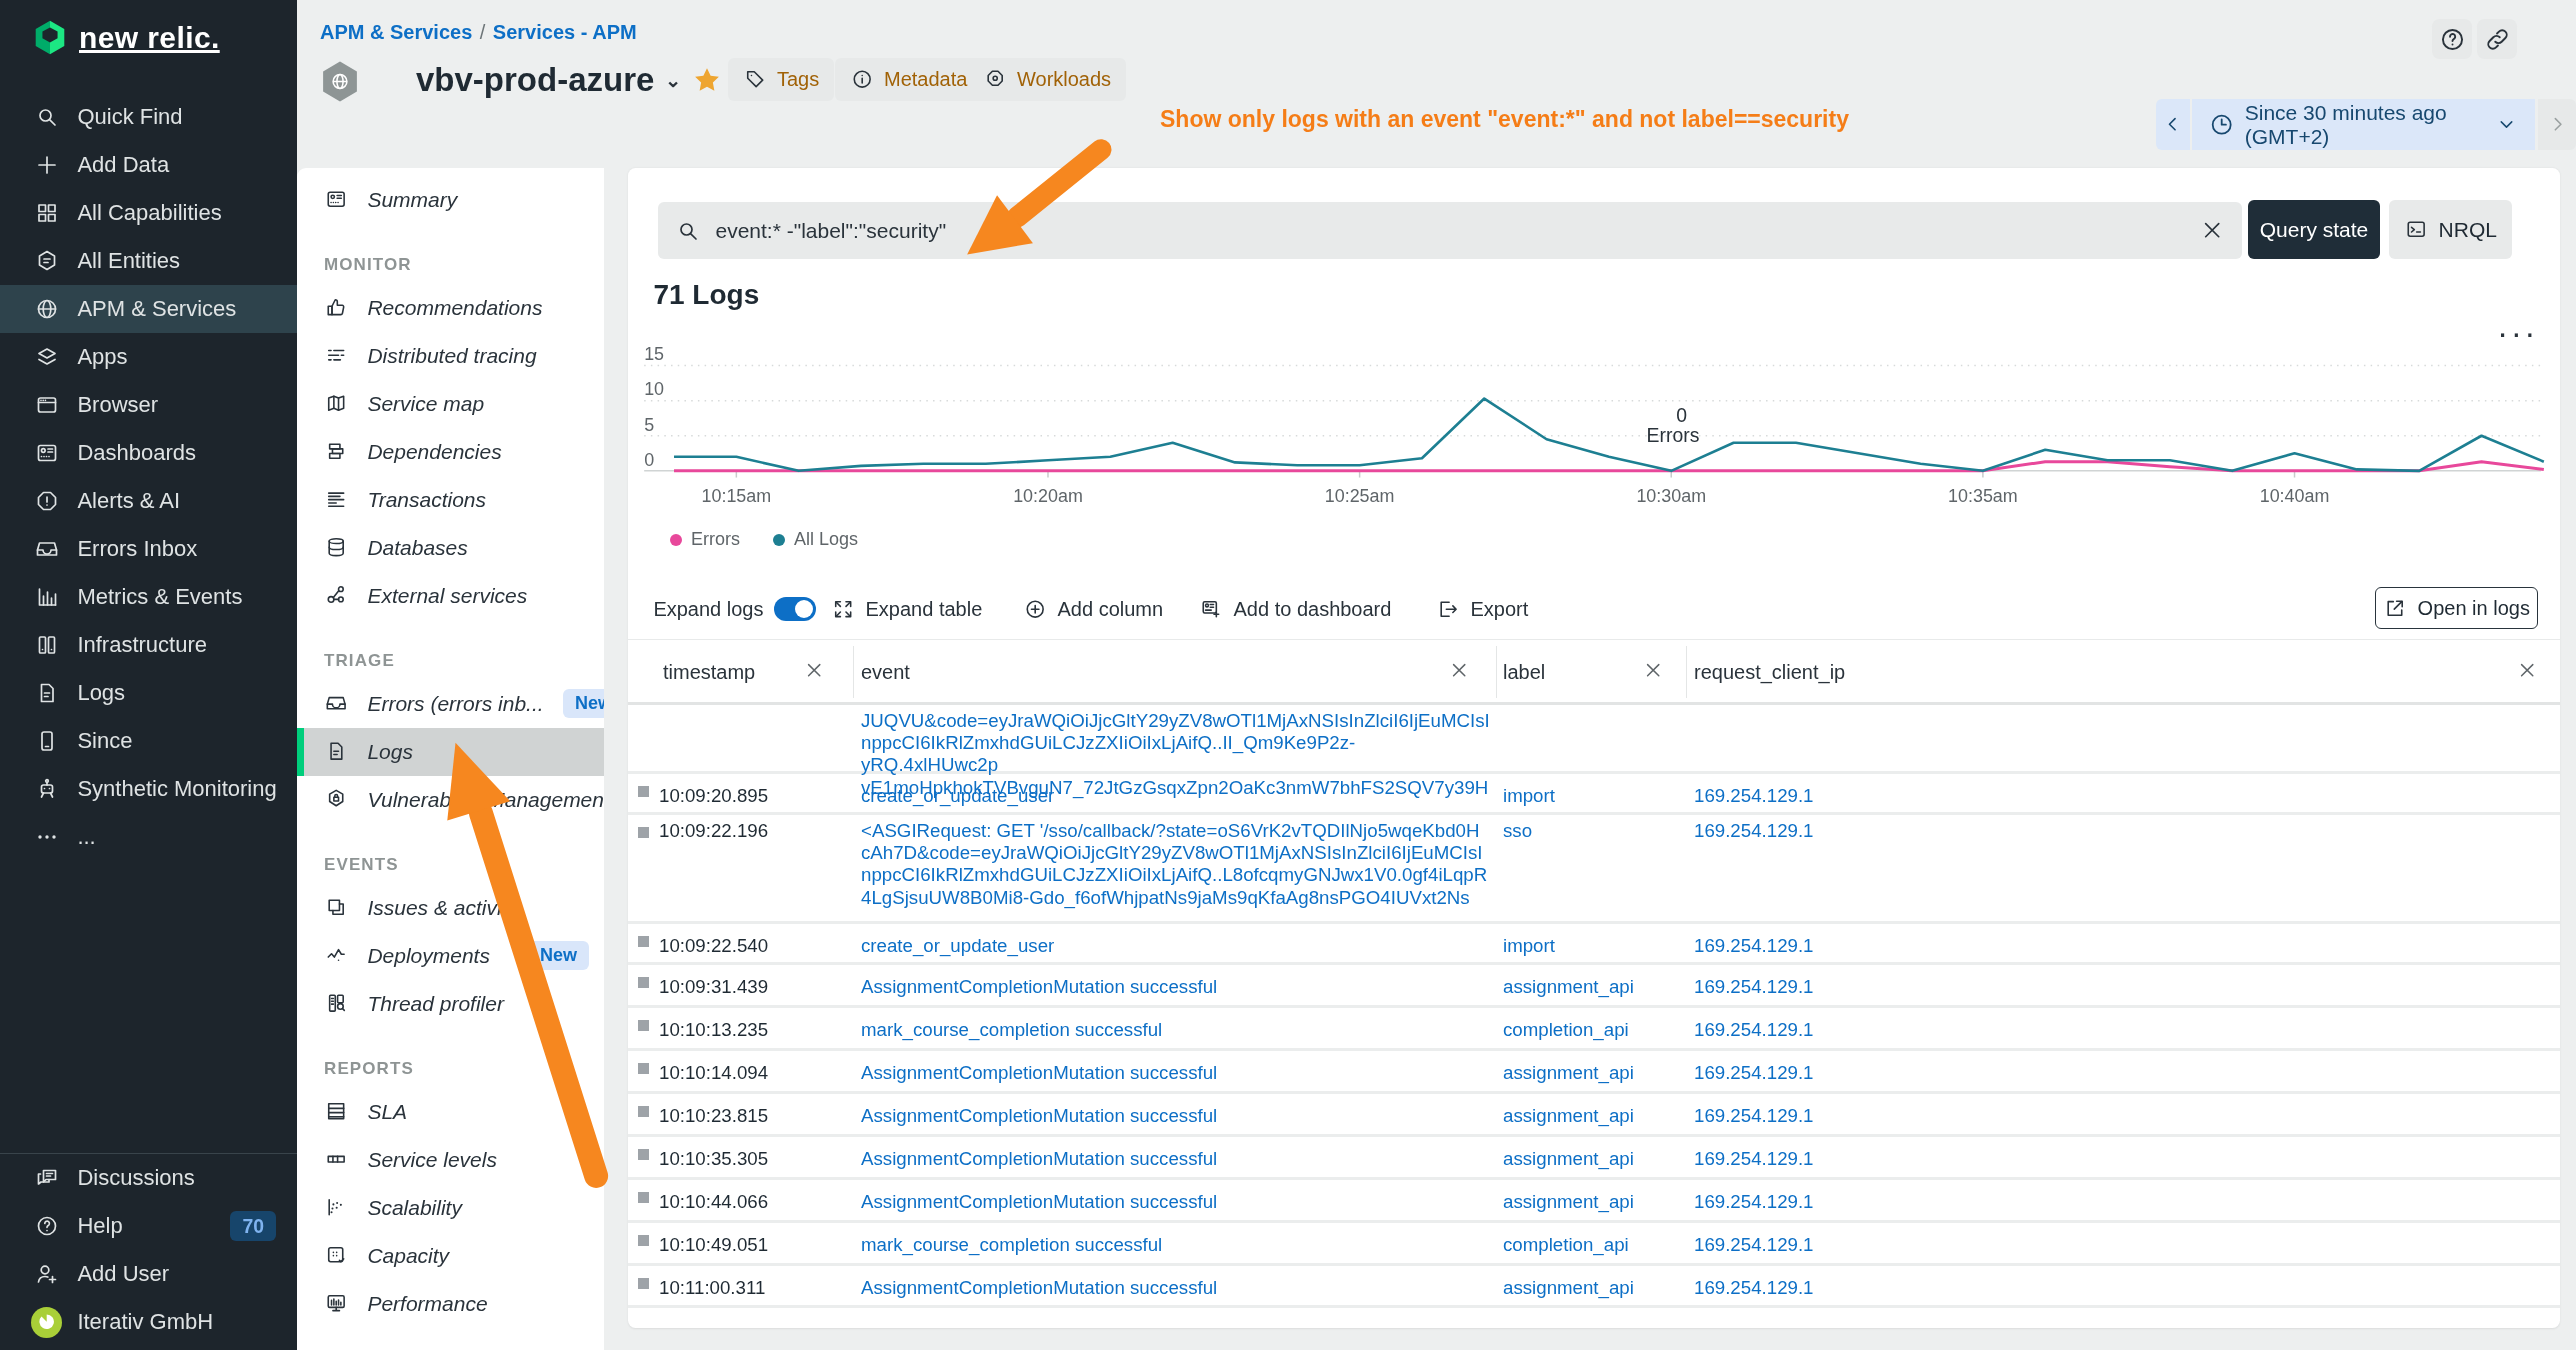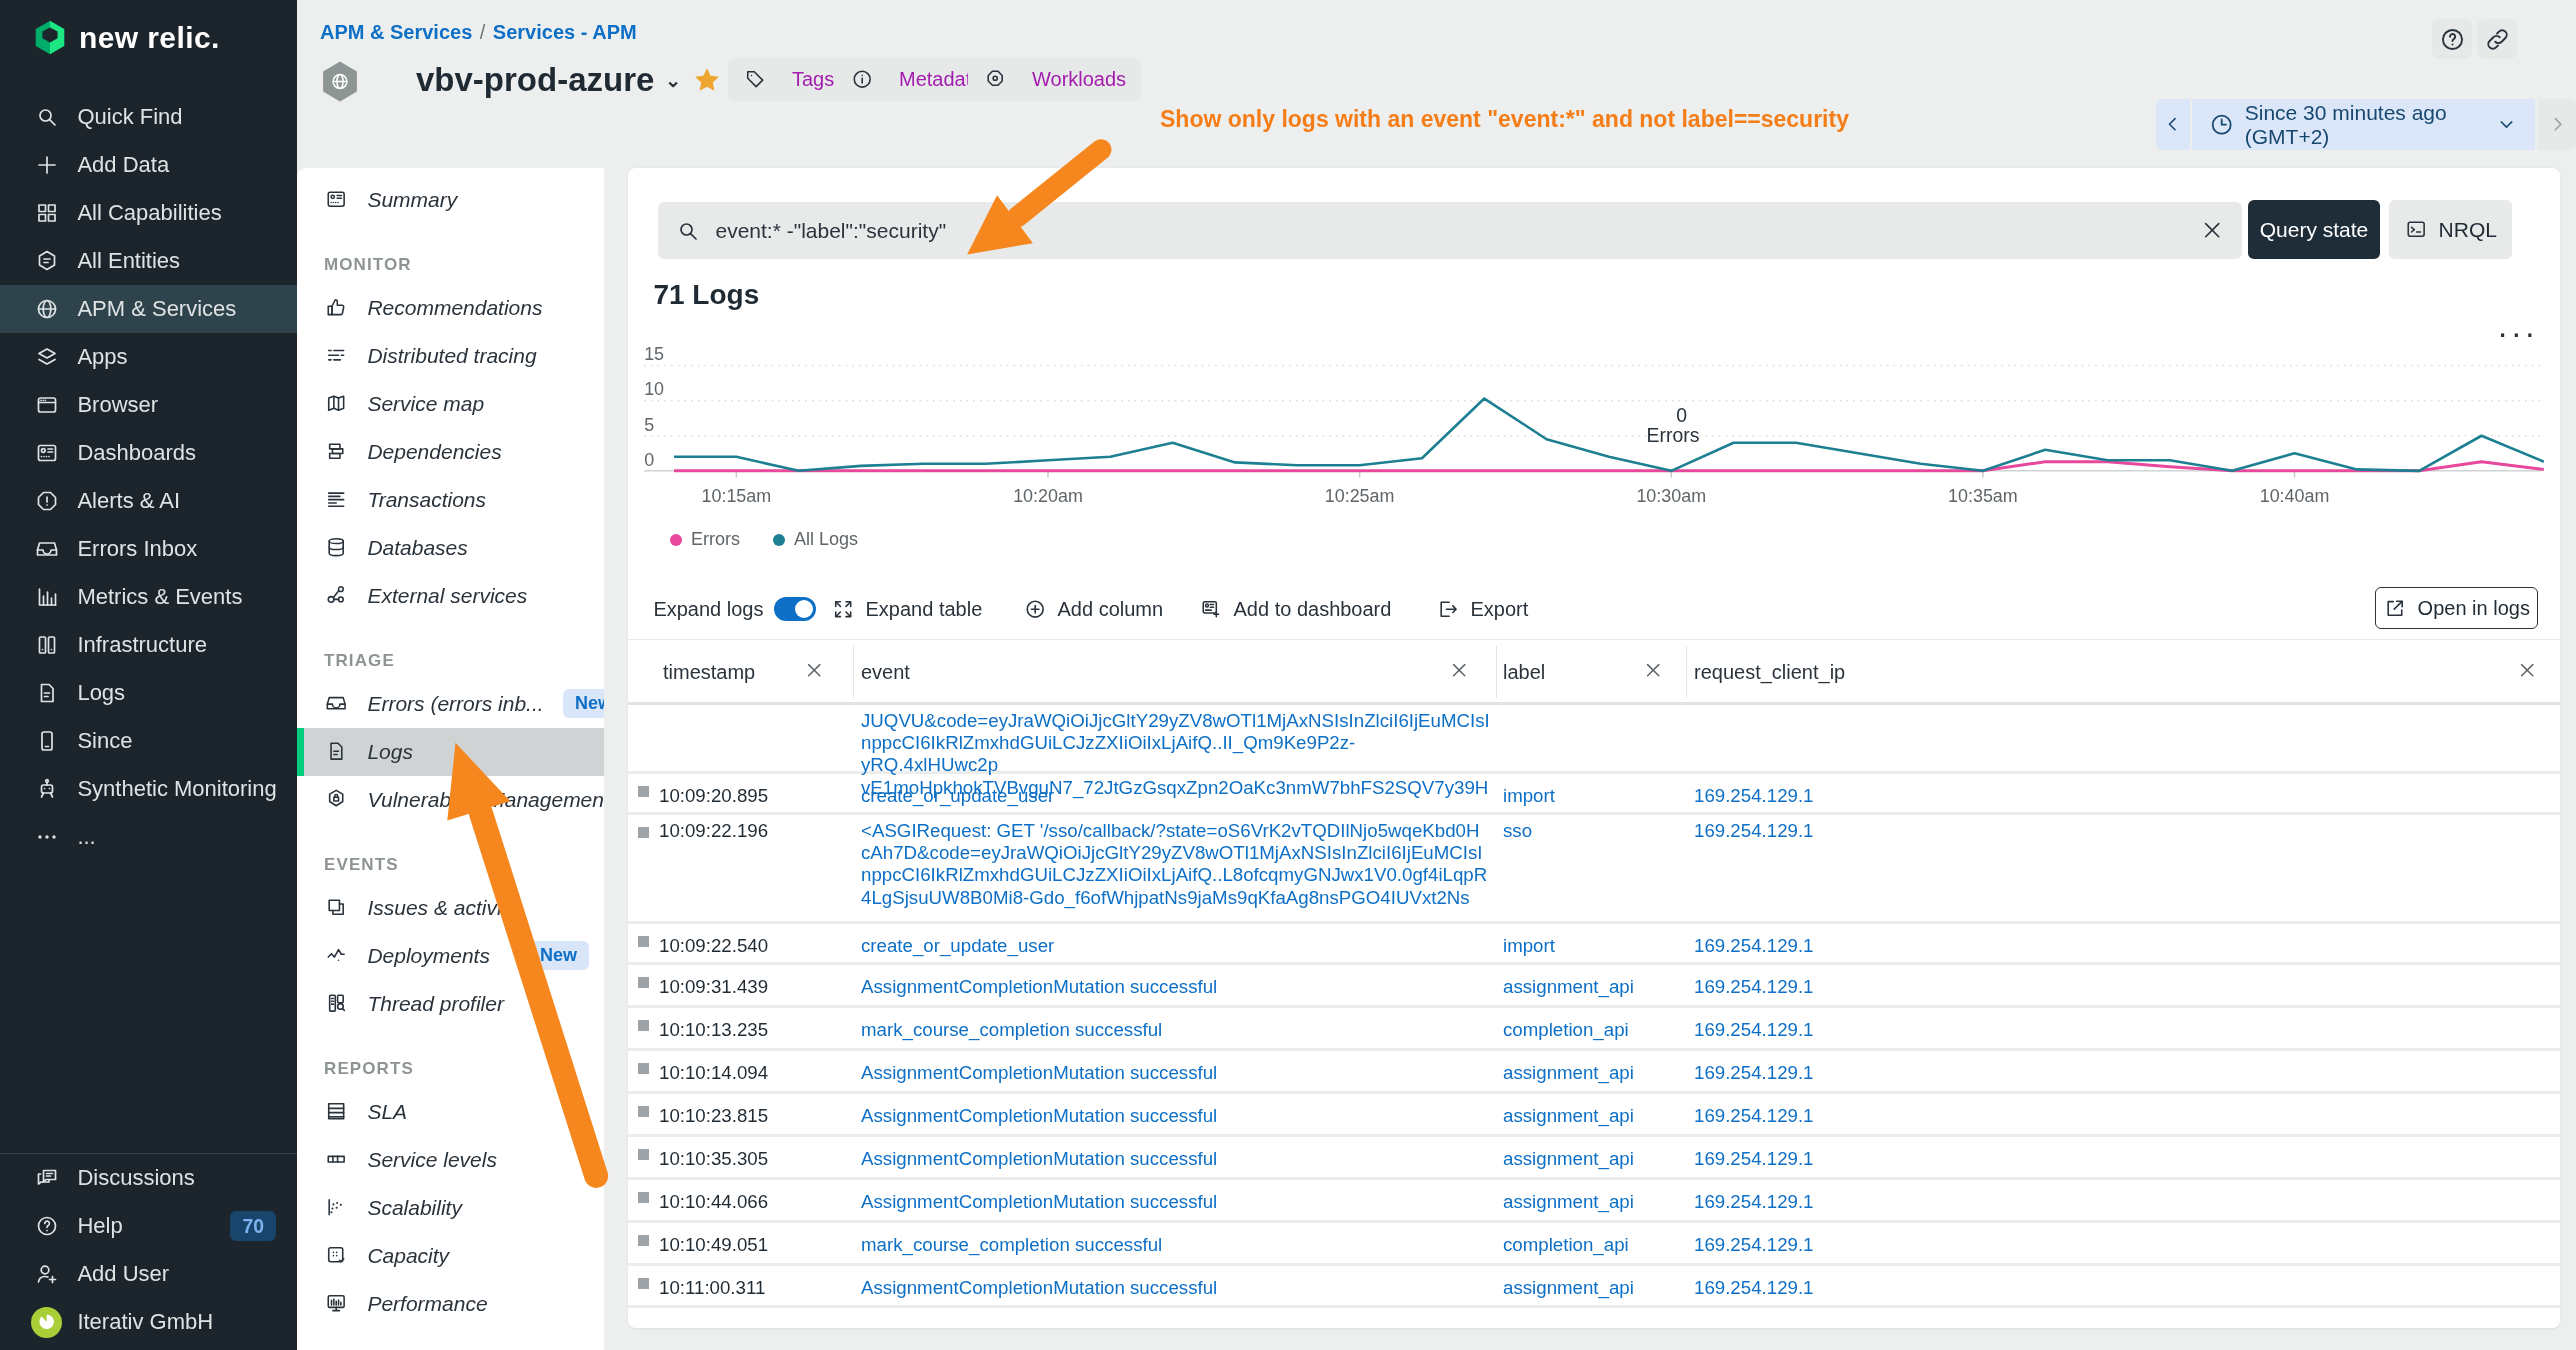--- a/index.html
+++ b/index.html
@@ -1,21 +1,21 @@
 <!DOCTYPE html>
 <html style="font-size:12px"><head>
 <meta charset="utf-8">
 <style>
   html,body{margin:0;padding:0;background:#edefef;}
   #app{position:relative;width:2576px;height:1351px;overflow:hidden;
        font-family:"Liberation Sans",sans-serif;color:#1f2a33;background:#edefef;}
   
   #sidebar{position:absolute;left:0;top:0;width:297px;height:1351px;background:#1d252c;color:#dfe3e4;}
   .logo{position:absolute;left:33px;top:19.4px;display:flex;align-items:center;gap:12px;}
-  .logo-text{font-size:30px;font-weight:700;color:#fff;letter-spacing:0.4px;}
+  .logo-text{font-size:30px;font-weight:700;color:#fff;letter-spacing:0.4px;text-decoration:underline;}
   .side-list{position:absolute;left:0;width:297px;}
   .srow{height:48px;display:flex;align-items:center;padding-left:34px;gap:18px;cursor:pointer;box-sizing:border-box;}
   .srow.active{background:#2e434c;}
   .sicon{width:25.4px;height:25.4px;display:flex;align-items:center;justify-content:center;color:#dfe3e4;flex:0 0 25.4px;}
   .slabel{font-size:22px;white-space:nowrap;}
   .side-divider{position:absolute;left:0;top:1153px;width:297px;height:0.7px;background:#39444b;}
   .badge-help{margin-left:auto;margin-right:21px;background:#17456b;color:#7fb3ef;font-size:19.4px;
               padding:3.7px 12px;border-radius:6px;font-weight:600;}
   .avatar{width:31px;height:31px;border-radius:50%;background:#a9cf38;flex:0 0 31px;display:flex;align-items:center;justify-content:center;}
   
@@ -31,21 +31,21 @@
   .badge-new{margin-left:auto;margin-right:15px;background:#d9e6fa;color:#0d6fc6;font-size:18px;
              padding:3.7px 12px;border-radius:6px;font-weight:600;}
   
   .breadcrumb{position:absolute;left:320px;top:21px;font-size:20px;font-weight:600;}
   .breadcrumb a{color:#0d6fc6;text-decoration:none;cursor:pointer;}
   .crumb-sep{color:#6d7578;margin:0 7.5px;font-weight:400;}
   .hexagon{position:absolute;left:320px;top:60px;}
   .page-title{position:absolute;left:416px;top:61px;font-size:33px;font-weight:700;color:#1f2a33;display:flex;align-items:center;gap:10.5px;}
   .title-caret{font-size:19.4px;color:#2a333b;}
   .chip{position:absolute;top:58px;height:43px;background:#e7e9e9;border-radius:6px;display:flex;align-items:center;
-        gap:25px;padding:0 15px;font-size:20px;color:#a21caf;box-sizing:border-box;cursor:pointer;}
+        gap:10px;padding:0 15px;font-size:20px;color:#a16207;box-sizing:border-box;cursor:pointer;}
   .chip .sn-icon{width:22.4px;height:22.4px;}
   .annotation{position:absolute;left:1160px;top:106px;font-size:23px;font-weight:700;color:#f57d17;white-space:nowrap;}
   .icon-btn{position:absolute;top:19.4px;width:40px;height:40px;background:#e7e9e9;border-radius:7.5px;
             display:flex;align-items:center;justify-content:center;color:#2a333b;cursor:pointer;}
   .timepicker{position:absolute;left:2156px;top:99px;height:51px;display:flex;gap:2.2px;font-size:21px;color:#17486f;}
   .tp-seg{background:#dbe7f9;display:flex;align-items:center;justify-content:center;cursor:pointer;}
   .tp-left{width:40px;border-radius:6px 0 0 6px;}
   .tp-main{padding:0 16.5px;gap:10.5px;}
   .tp-right{width:45px;border-radius:0 6px 6px 0;background:#e7e9e9;color:#9aa0a0;}
   

